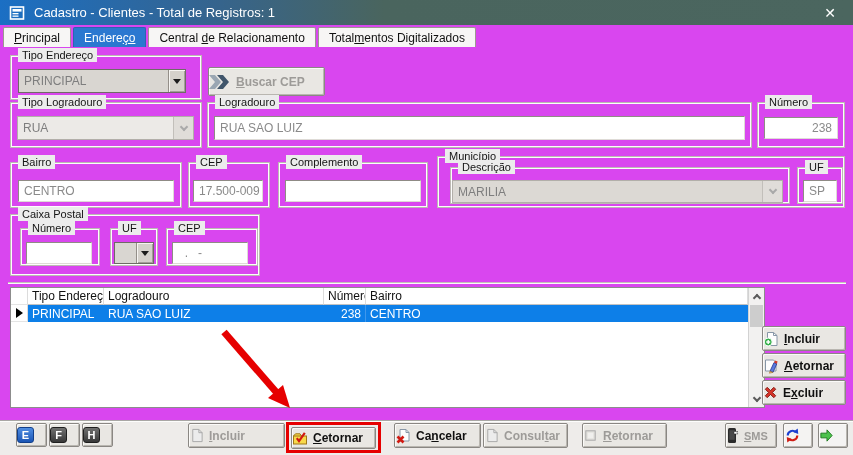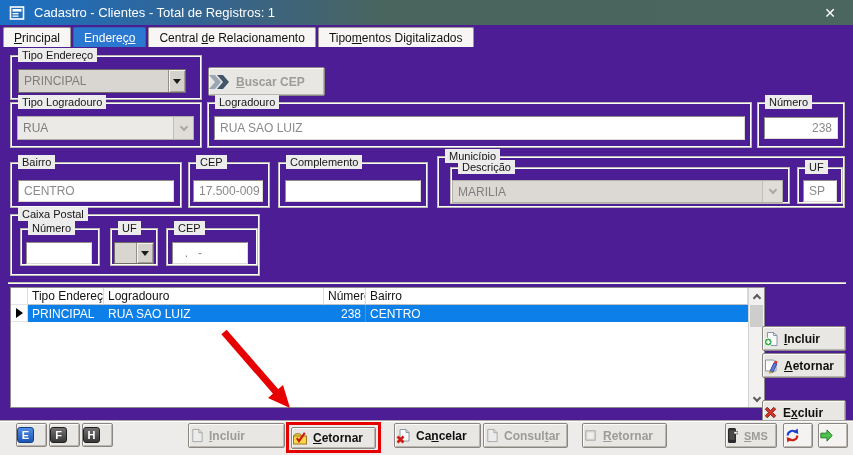--- a/index.html
+++ b/index.html
@@ -1,19 +1,19 @@
 <!DOCTYPE html>
 <html><head>
 <meta charset="utf-8">
 <style>
   * { margin:0; padding:0; box-sizing:border-box; }
   html,body { background:#d8d8d8; }
   #app {
     position:relative; width:853px; height:455px; overflow:hidden;
-    background:#4c1d95; font-family:"Liberation Sans", sans-serif;
+    background:#d946ef; font-family:"Liberation Sans", sans-serif;
     color:#111; font-size:12px;
   }
   .abs { position:absolute; }
 
   
   .titlebar {
     left:0; top:0; width:853px; height:25px;
     background:linear-gradient(90deg,#1b6fc4 0%, #35648e 25%, #4a655e 45%, #4b665f 100%);
     display:flex; align-items:center; padding-left:9px; gap:9px;
   }
@@ -114,21 +114,21 @@
       </svg>
     </span>
     <span class="title-text">Cadastro - Clientes - Total de Registros: 1</span>
     <span class="close-btn">✕</span>
   </div>
 
   <div class="abs tabbar">
     <div class="tab"><span></span><span class="ac">P</span><span>rincipal</span></div>
     <div class="tab active"><span>Endere</span><span class="ac">ço</span><span></span></div>
     <div class="tab"><span>Central </span><span class="ac">d</span><span>e Relacionamento</span></div>
-    <div class="tab"><span>Tipo</span><span class="ac">m</span><span>entos Digitalizados</span></div>
+    <div class="tab"><span>Total</span><span class="ac">m</span><span>entos Digitalizados</span></div>
   </div>
 
   <div class="group" style="left:10px;top:55px;width:192px;height:45px;">
     <span class="glabel">Tipo Endereço</span>
   </div>
   <div class="combo" style="left:18px;top:69px;width:168px;height:24px;">
     <span class="val">PRINCIPAL</span>
     <span class="ddbtn">
         <span class="tri-down"></span>
       </span>
@@ -259,21 +259,21 @@
     <span class="icon">
       <svg width="16" height="16" viewBox="0 0 16 16">
         <path d="M2.5 2 h8 L13 4.5 V13 H2.5z" fill="#fdfdfd" stroke="#8796a6"></path>
         <path d="M7 13.2 L11 4.6 L13.8 5.8 L10 14.4 z" fill="#5a7ae0" stroke="#26368a" stroke-width="0.8"></path>
         <path d="M7 13.2 L10 14.4 L6.4 15.2 z" fill="#f2c27a" stroke="#a0762e" stroke-width="0.6"></path>
         <path d="M11 4.6 L13.8 5.8 L14.6 3.6 L12 2.6 z" fill="#d33a2a"></path>
       </svg>
     </span>
     <span><span class="ac">A</span><span>etornar</span></span>
   </div>
-  <div class="btn3d" style="left:762px;top:380px;width:84px;height:25px;margin-top:20px;">
+  <div class="btn3d" style="left:762px;top:380px;width:84px;height:25px;">
     <span class="icon">
       <svg width="15" height="15" viewBox="0 0 16 16">
         <path d="M2.5 4.5 L4.5 2.5 L8 6 L11.5 2.5 L13.5 4.5 L10 8 L13.5 11.5 L11.5 13.5 L8 10 L4.5 13.5 L2.5 11.5 L6 8 z" fill="#d8352a" stroke="#7e150d"></path>
       </svg>
     </span>
     <span><span>E</span><span class="ac">x</span><span>cluir</span></span>
   </div>
 
   <div class="abs toolbar"></div>
   <div class="btn3d" style="left:16px;top:423px;width:31px;height:24px;">

